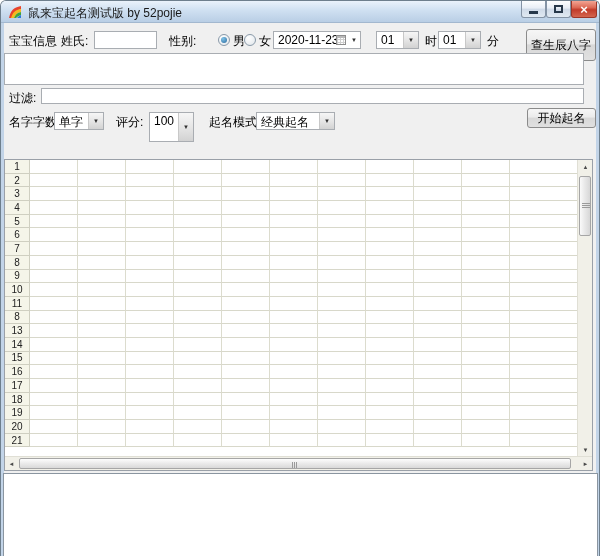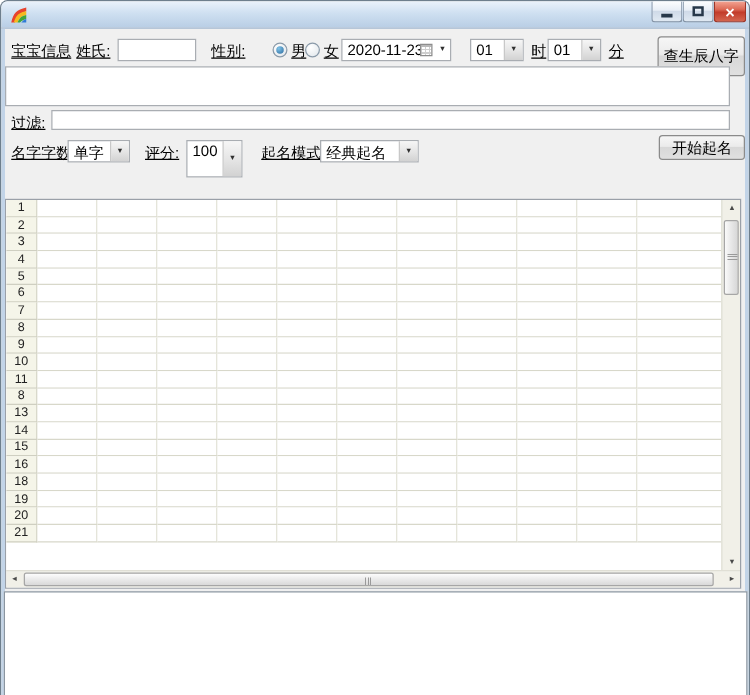--- a/index.html
+++ b/index.html
@@ -23,21 +23,21 @@
   .capbtn.max{right:28px;width:25px;}
   .capbtn.close{right:2px;width:26px;
     background:linear-gradient(#f3a493,#dd6b57 40%,#c23b2a 55%,#d4654f);
     border-color:#9d3527;color:#fff;font-weight:bold;font-size:13px;line-height:1;}
   .glyph-min{width:9px;height:3px;background:#27384a;margin-top:6px;}
   .glyph-max{width:9px;height:8px;border:2px solid #27384a;}
   
   .frame-l,.frame-r{position:absolute;top:22px;bottom:0;width:3px;background:#c2d4e8;}
   .frame-l{left:0;} .frame-r{right:0;}
   
-  .lbl{position:absolute;white-space:nowrap;text-decoration:underline;}
+  .lbl{position:absolute;white-space:nowrap;}
   .txt{position:absolute;background:#fff;border:1px solid #a9adb2;
     font:12px "Liberation Sans",sans-serif;padding:1px 3px;outline:none;}
   .combo{position:absolute;background:#fff;border:1px solid #a9adb2;
     display:flex;align-items:stretch;cursor:default;}
   .combo .cval{flex:1;padding:1px 0 0 4px;overflow:hidden;white-space:nowrap;}
   .combo .carrow{width:15px;display:flex;align-items:center;justify-content:center;
     background:linear-gradient(#f6f6f6,#e4e4e4 55%,#d2d2d2);
     border-left:1px solid #c8c8c8;font-size:6px;color:#303030;}
   .calicon{width:10px;height:10px;align-self:center;margin-right:2px;
     border:1px solid #8d8d8d;
@@ -90,20 +90,21 @@
 
 <div class="win">
 
   <div class="titlebar">
     <svg class="appicon" viewBox="0 0 16 16">
       <path d="M2 14 C4 6 6 4 14 2 L14 5 C8 7 7 8 5 14 Z" fill="#e8432d"></path>
       <path d="M4 14 C6 8 8 6 14 5 L14 8 C10 9 9 10 7 14 Z" fill="#f5b91e"></path>
       <path d="M7 14 C9 10 10 9 14 8 L14 11 C12 12 11 12 9 14 Z" fill="#42a53a"></path>
       <path d="M10 14 C12 12 12 12 14 11 L14 14 Z" fill="#2f7bd6"></path>
     </svg>
+    <span class="title-text">鼠来宝起名测试版 by 52pojie</span>
     <div class="capbtn min">
       <span class="glyph-min"></span>
     </div>
     <div class="capbtn max">
       <span class="glyph-max"></span>
     </div>
     <div class="capbtn close">
       <span>×</span>
     </div>
   </div>
@@ -385,20 +386,34 @@
           <div class="cell"></div>
           <div class="cell"></div>
           <div class="cell"></div>
           <div class="cell"></div>
           <div class="cell"></div>
           <div class="cell"></div>
           <div class="cell"></div>
           <div class="cell last"></div>
         </div>
         <div class="grid-row">
+          <div class="cell rowhead">17</div>
+          <div class="cell"></div>
+          <div class="cell"></div>
+          <div class="cell"></div>
+          <div class="cell"></div>
+          <div class="cell"></div>
+          <div class="cell"></div>
+          <div class="cell"></div>
+          <div class="cell"></div>
+          <div class="cell"></div>
+          <div class="cell"></div>
+          <div class="cell last"></div>
+        </div>
+        <div class="grid-row">
           <div class="cell rowhead">18</div>
           <div class="cell"></div>
           <div class="cell"></div>
           <div class="cell"></div>
           <div class="cell"></div>
           <div class="cell"></div>
           <div class="cell"></div>
           <div class="cell"></div>
           <div class="cell"></div>
           <div class="cell"></div>

